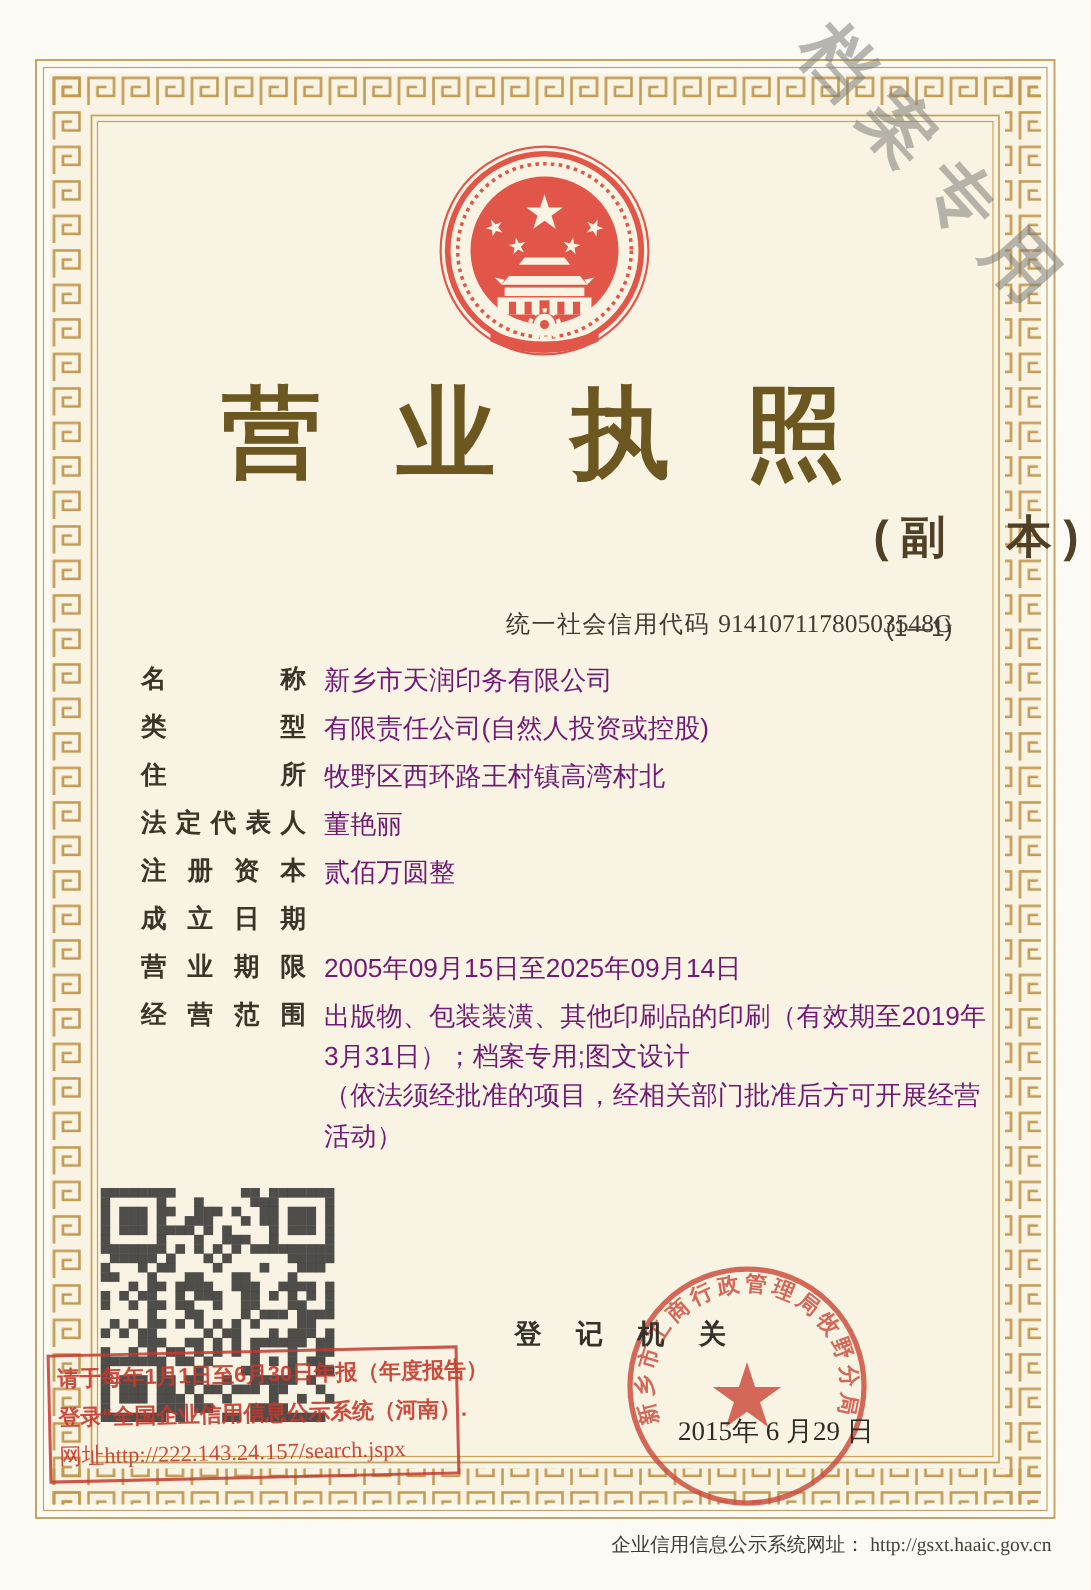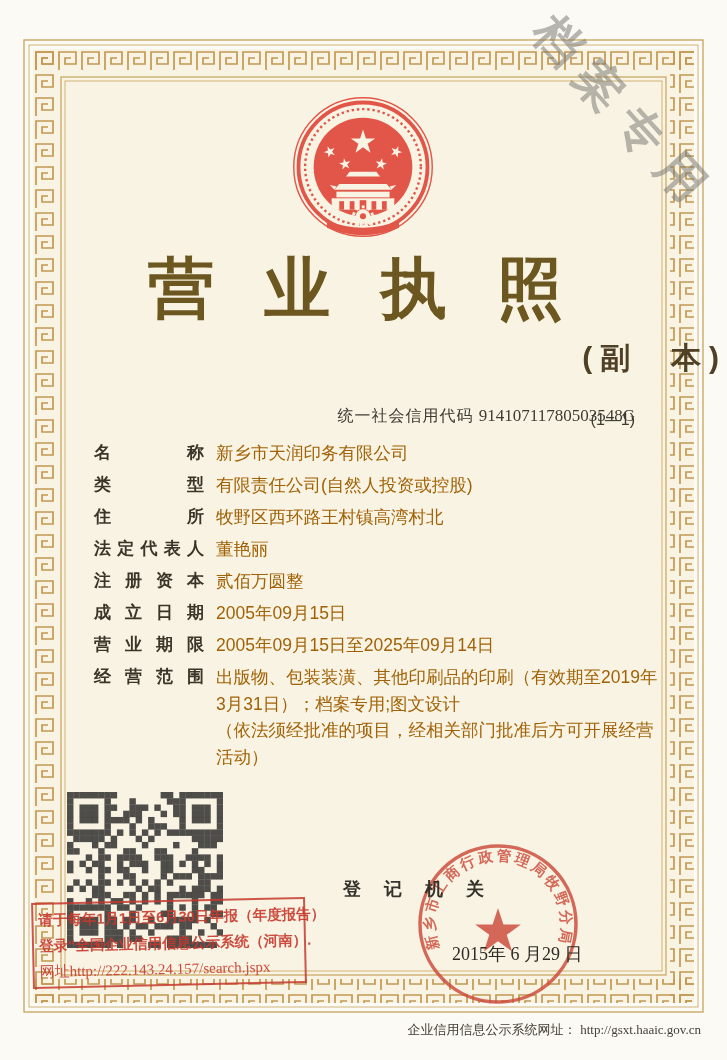--- a/index.html
+++ b/index.html
@@ -40,21 +40,21 @@
     position:absolute;top:411px;left:0;right:92px;text-align:right;z-index:5;
     font-size:16px;color:#3e3b33;font-family:Liberation Sans, sans-serif;
   }
   
   .fields{position:absolute;left:94px;top:437px;width:566px;z-index:5;}
   .frow{display:flex;align-items:flex-start;}
   .flabel{
     width:110px;flex:0 0 110px;margin-right:12px;
     font-weight:bold;font-size:17px;color:#393528;line-height:32px;white-space:nowrap;
   }
-  .fvalue{font-size:17.5px;color:#a16207;line-height:32px;}
+  .fvalue{font-size:17.5px;color:#701a75;line-height:32px;}
   .frow.scope .fvalue{line-height:26.5px;padding-top:3px;width:448px;}
   
   #qr{position:absolute;left:67px;top:792px;z-index:6;}
   
   .stamp-box{
     position:absolute;left:32px;top:900px;width:260px;z-index:20;
     border:2.5px solid rgba(198,56,46,.85);
     padding:2px 5px;transform:rotate(-1.3deg);
     color:rgba(198,56,46,.9);font-size:14.5px;font-weight:bold;
     line-height:26px;white-space:nowrap;
@@ -181,21 +181,20 @@
       </span>
     <span class="fvalue">贰佰万圆整</span>
   </div>
   <div class="frow">
     <span class="flabel" style="display: inline-flex; justify-content: space-between;">
         <span>成</span>
         <span>立</span>
         <span>日</span>
         <span>期</span>
       </span>
-    <span class="fvalue">2005年09月15日</span>
   </div>
   <div class="frow">
     <span class="flabel" style="display: inline-flex; justify-content: space-between;">
         <span>营</span>
         <span>业</span>
         <span>期</span>
         <span>限</span>
       </span>
     <span class="fvalue">2005年09月15日至2025年09月14日</span>
   </div>

